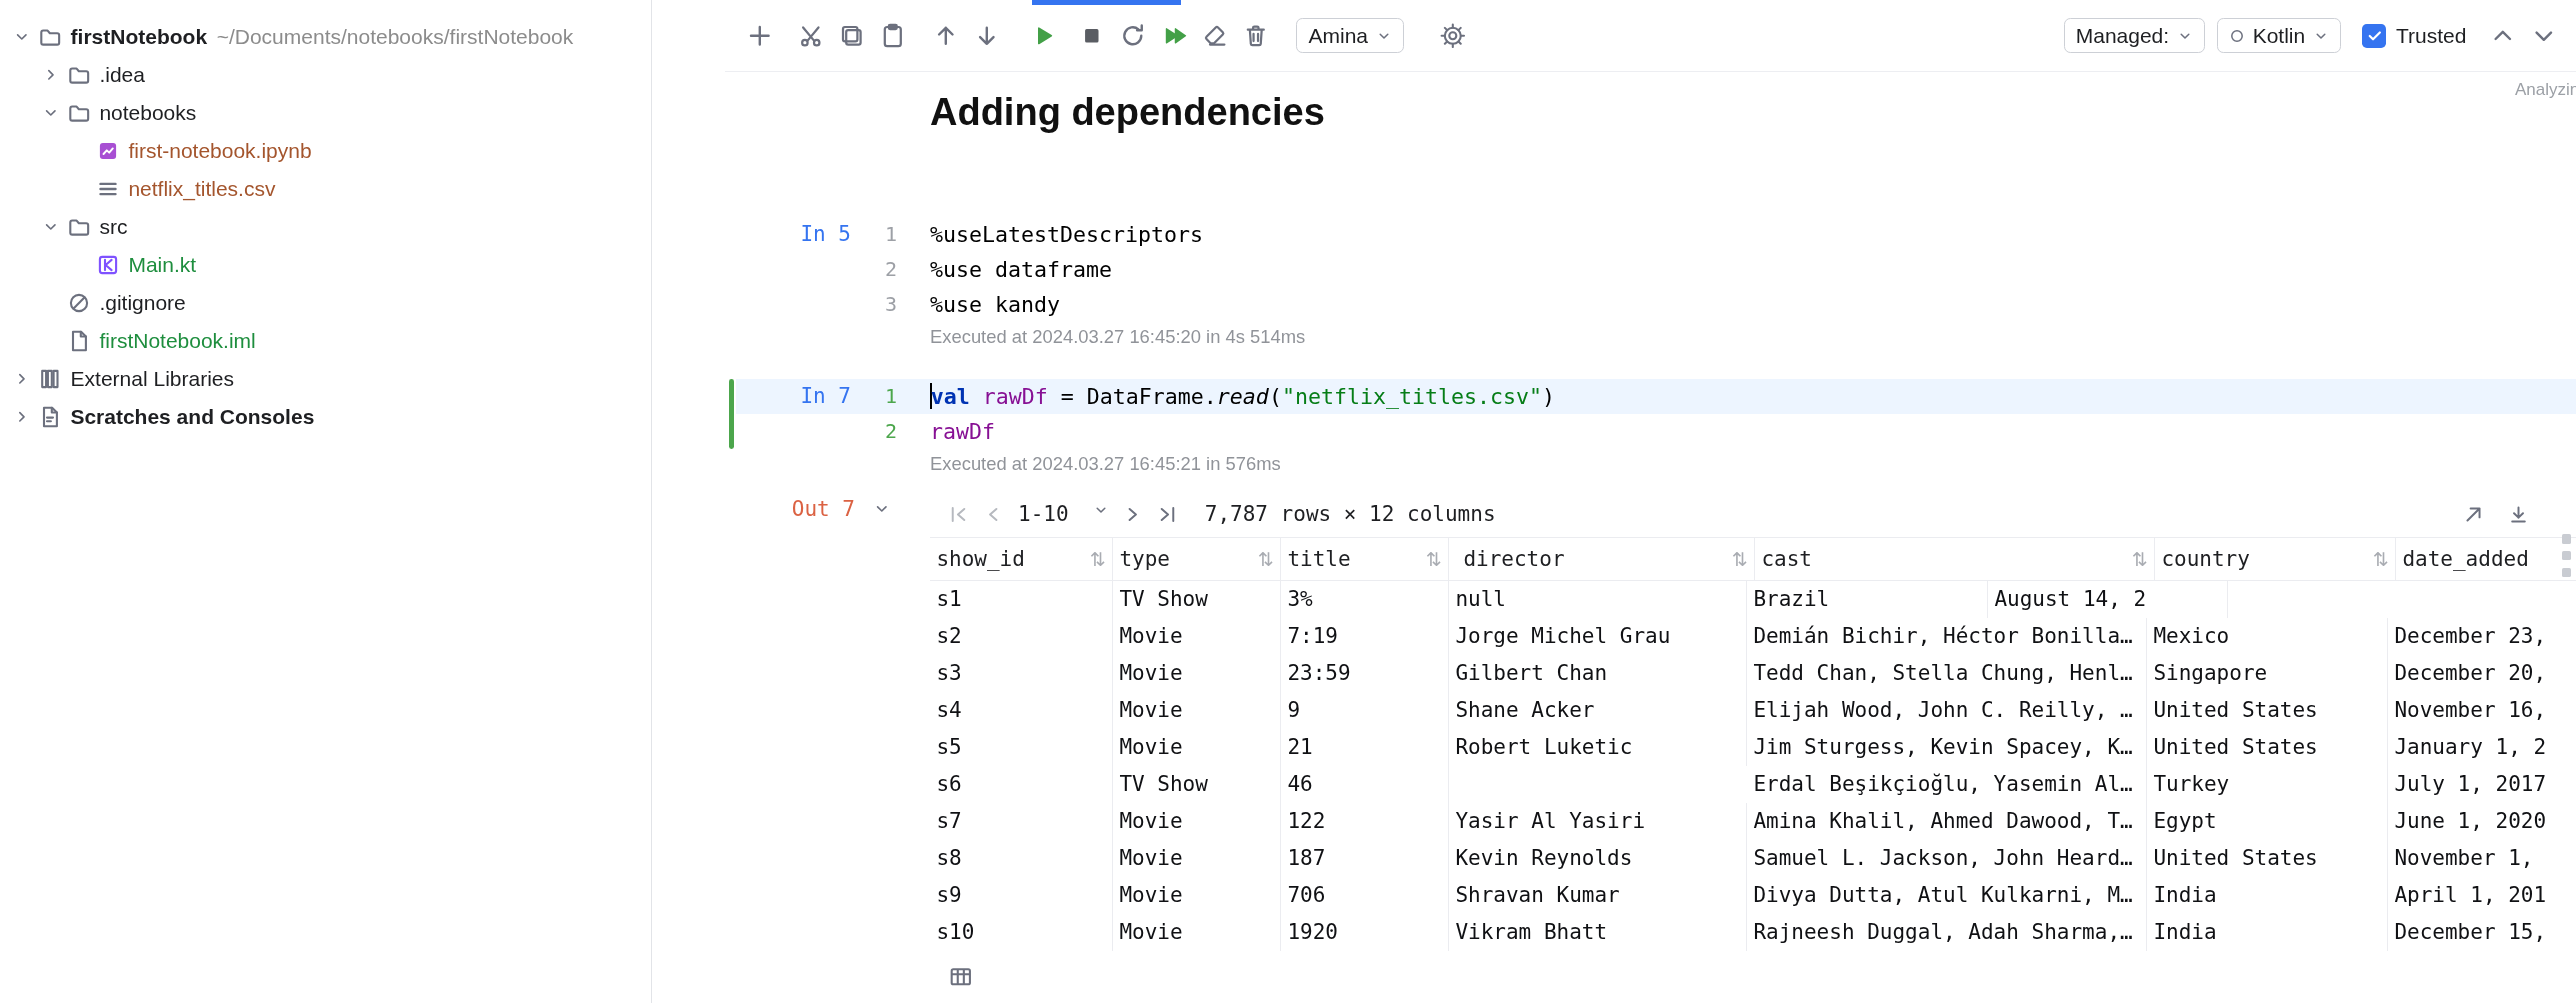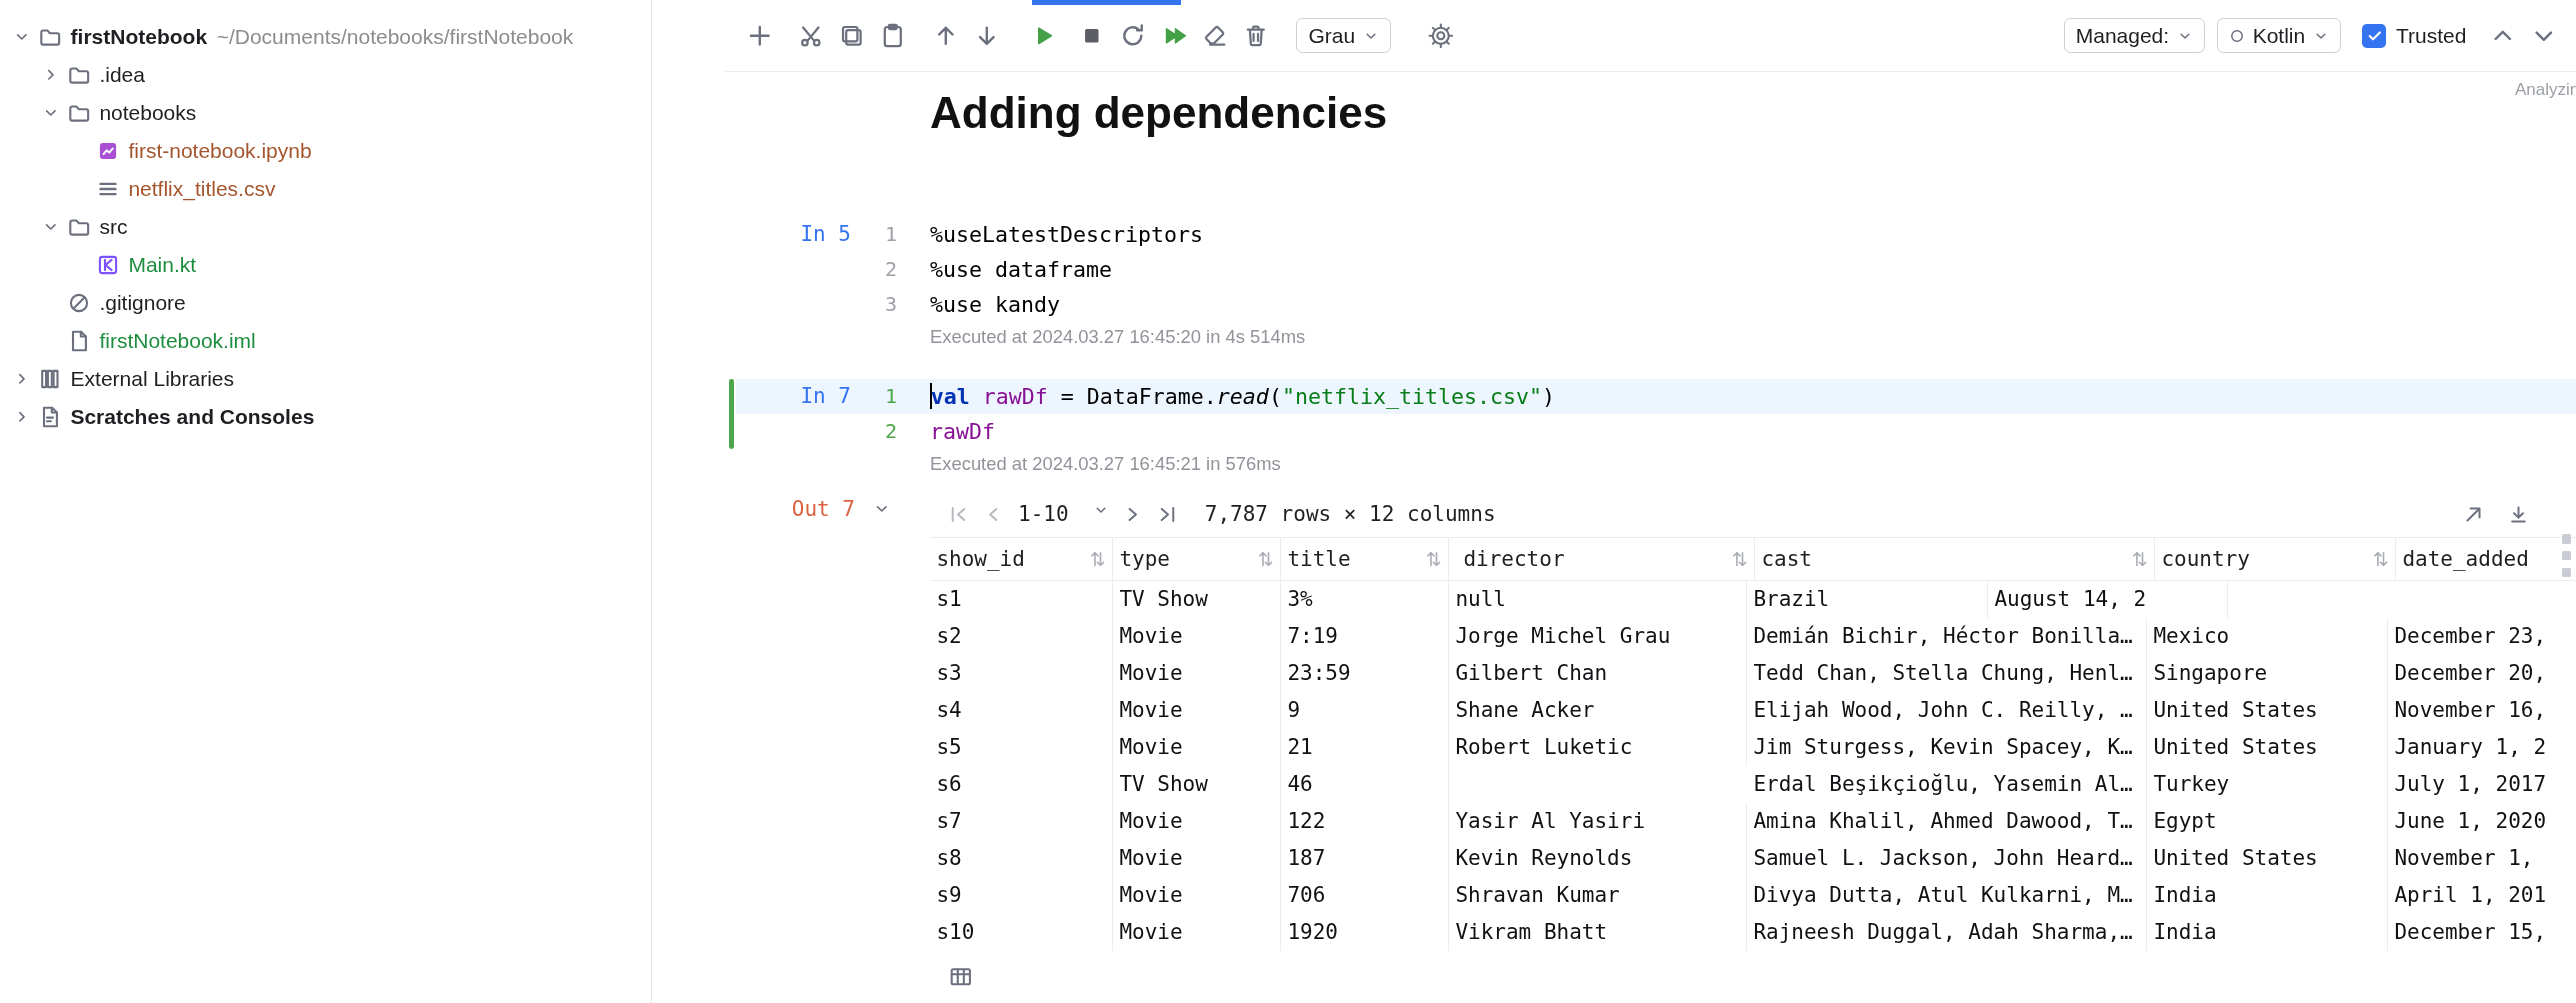--- a/index.html
+++ b/index.html
@@ -34,21 +34,21 @@
       border-radius:6.4px;font-size:21px;color:#1E1F22;cursor:pointer;box-sizing:border-box;background:#fff;}
   .dd svg{width:16px;height:16px;}
   .toolbar-right{margin-left:auto;display:flex;align-items:center;}
   .checkbox{width:24px;height:24px;background:#3574F0;border-radius:4.8px;display:flex;align-items:center;
             justify-content:center;cursor:pointer;margin-left:21px;}
   .checkbox svg{width:17.6px;height:17.6px;}
   .cb-label{font-size:21px;margin-left:9.6px;}
   
   .nb{position:absolute;top:73px;left:0;right:0;bottom:0;overflow:hidden;}
   .analyzing{position:absolute;top:7.2px;left:1790px;color:#9CA0A6;font-size:17px;white-space:nowrap;}
-  .heading{margin:17.6px 0 0 205px;font-size:44px;line-height:43px;font-weight:bold;color:#111;}
+  .heading{margin:17.6px 0 0 205px;font-size:38px;line-height:43px;font-weight:bold;color:#111;}
   .cell{position:relative;}
   #cell-0{margin-top:83px;}
   #cell-1{margin-top:30px;}
   .cell-label{position:absolute;left:0;top:0;width:126px;text-align:right;color:#3574F0;
               font:21px/35px "DejaVu Sans Mono",monospace;}
   .code-line{display:flex;height:35px;position:relative;font:21.6px/35px "DejaVu Sans Mono",monospace;}
   .ln{flex:0 0 172px;text-align:right;color:#9DA0A6;font-size:20px;}
   .code{margin-left:33px;white-space:pre;color:#000;}
   .tok-keyword{color:#0033B3;font-weight:bold;}
   .tok-string{color:#067D17;}
@@ -294,21 +294,21 @@
             <path d="M5.5 12.8L2.8 10a1 1 0 0 1 0-1.4l5.8-5.8a1 1 0 0 1 1.4 0l3 3a1 1 0 0 1 0 1.4l-5.6 5.6H5.5z"></path>
             <path d="M5 13.5h9"></path>
           </svg>
       </button>
       <button class="tbtn ml4">
         <svg viewBox="0 0 16 16" fill="none" stroke="#6C707E" stroke-width="1.4" stroke-linecap="round" stroke-linejoin="round">
             <path d="M3 4.2h10M6.3 4.2V3a.8.8 0 0 1 .8-.8h1.8a.8.8 0 0 1 .8.8v1.2M4.3 4.2l.6 8.8a1 1 0 0 0 1 .9h4.2a1 1 0 0 0 1-.9l.6-8.8M6.6 6.8v4.5M9.4 6.8v4.5"></path>
           </svg>
       </button>
       <div class="dd ml26">
-        <span>Grau</span>
+        <span>Amina</span>
         <svg viewBox="0 0 16 16" fill="none" stroke="#6C707E" stroke-width="1.5" stroke-linecap="round" stroke-linejoin="round">
             <path d="M4.2 6.2L8 10l3.8-3.8"></path>
           </svg>
       </div>
       <button class="tbtn ml38">
         <svg viewBox="0 0 16 16" fill="none" stroke="#6C707E" stroke-width="1.3" stroke-linecap="round">
             <circle cx="8" cy="8" r="2.2"></circle>
             <circle cx="8" cy="8" r="5"></circle>
             <path d="M13 8h2M11.54 11.54l1.41 1.41M8 13v2M4.46 11.54l-1.41 1.41M3 8H1M4.46 4.46L3.05 3.05M8 3V1M11.54 4.46l1.41-1.41"></path>
           </svg>

